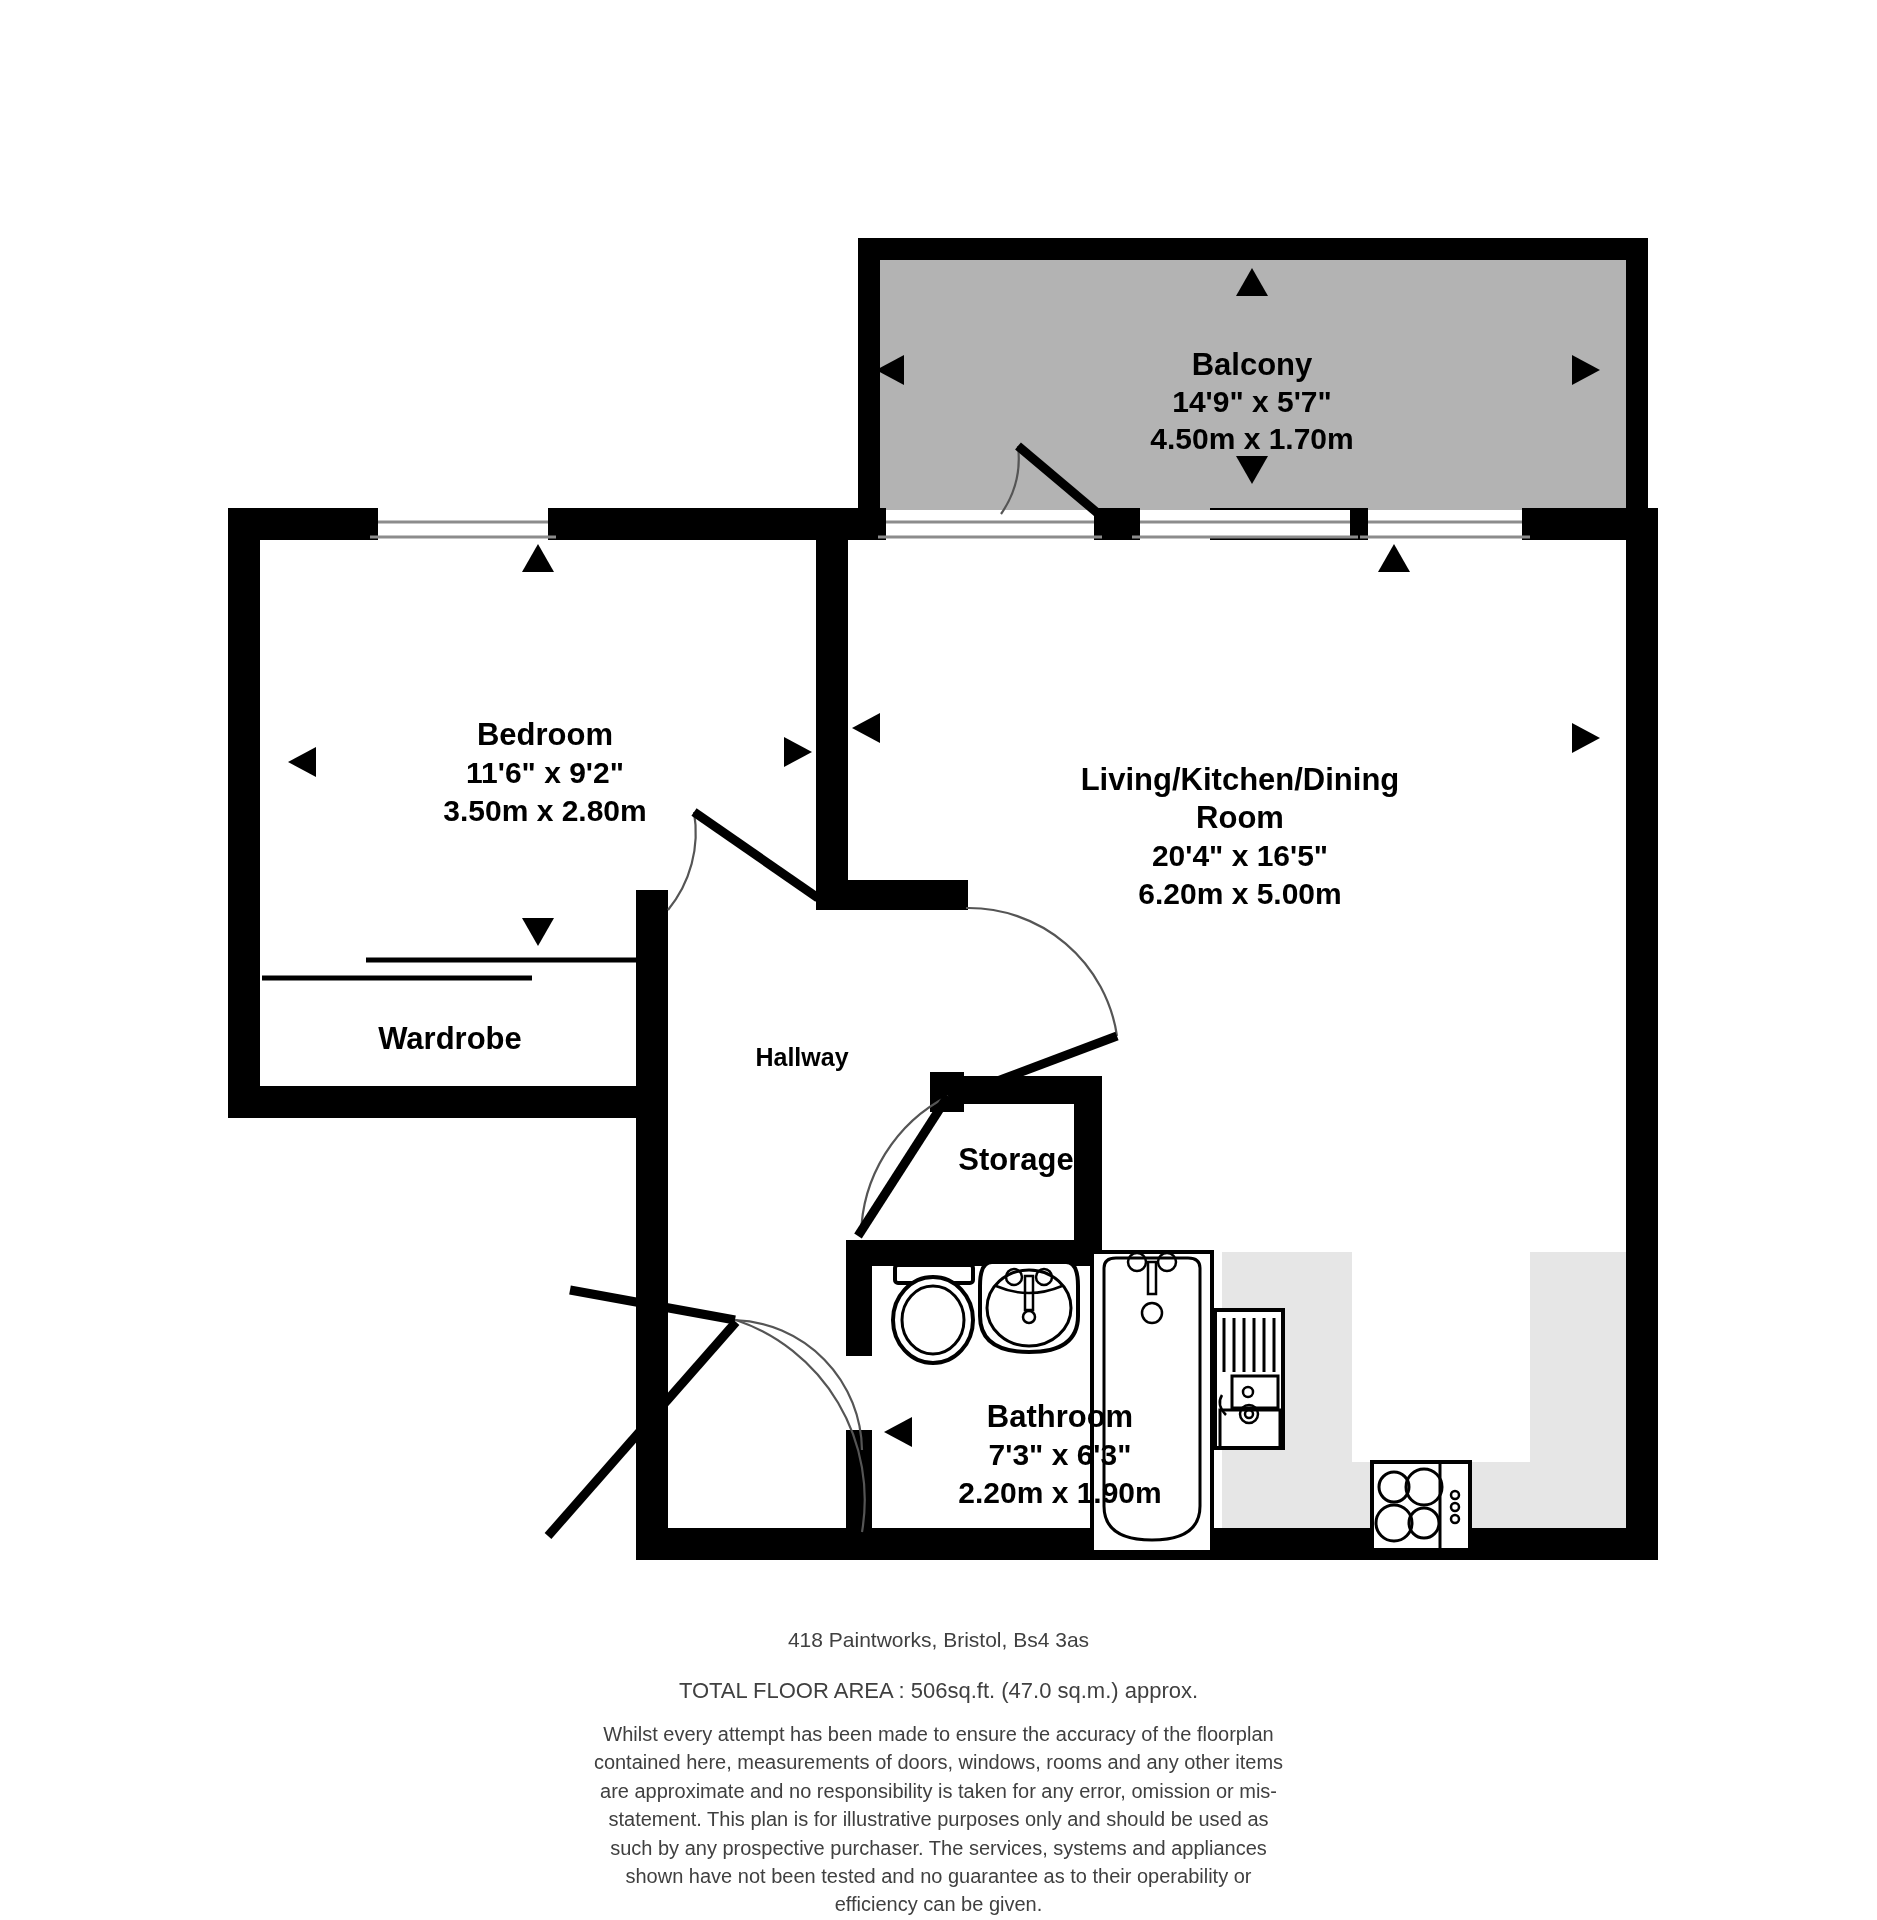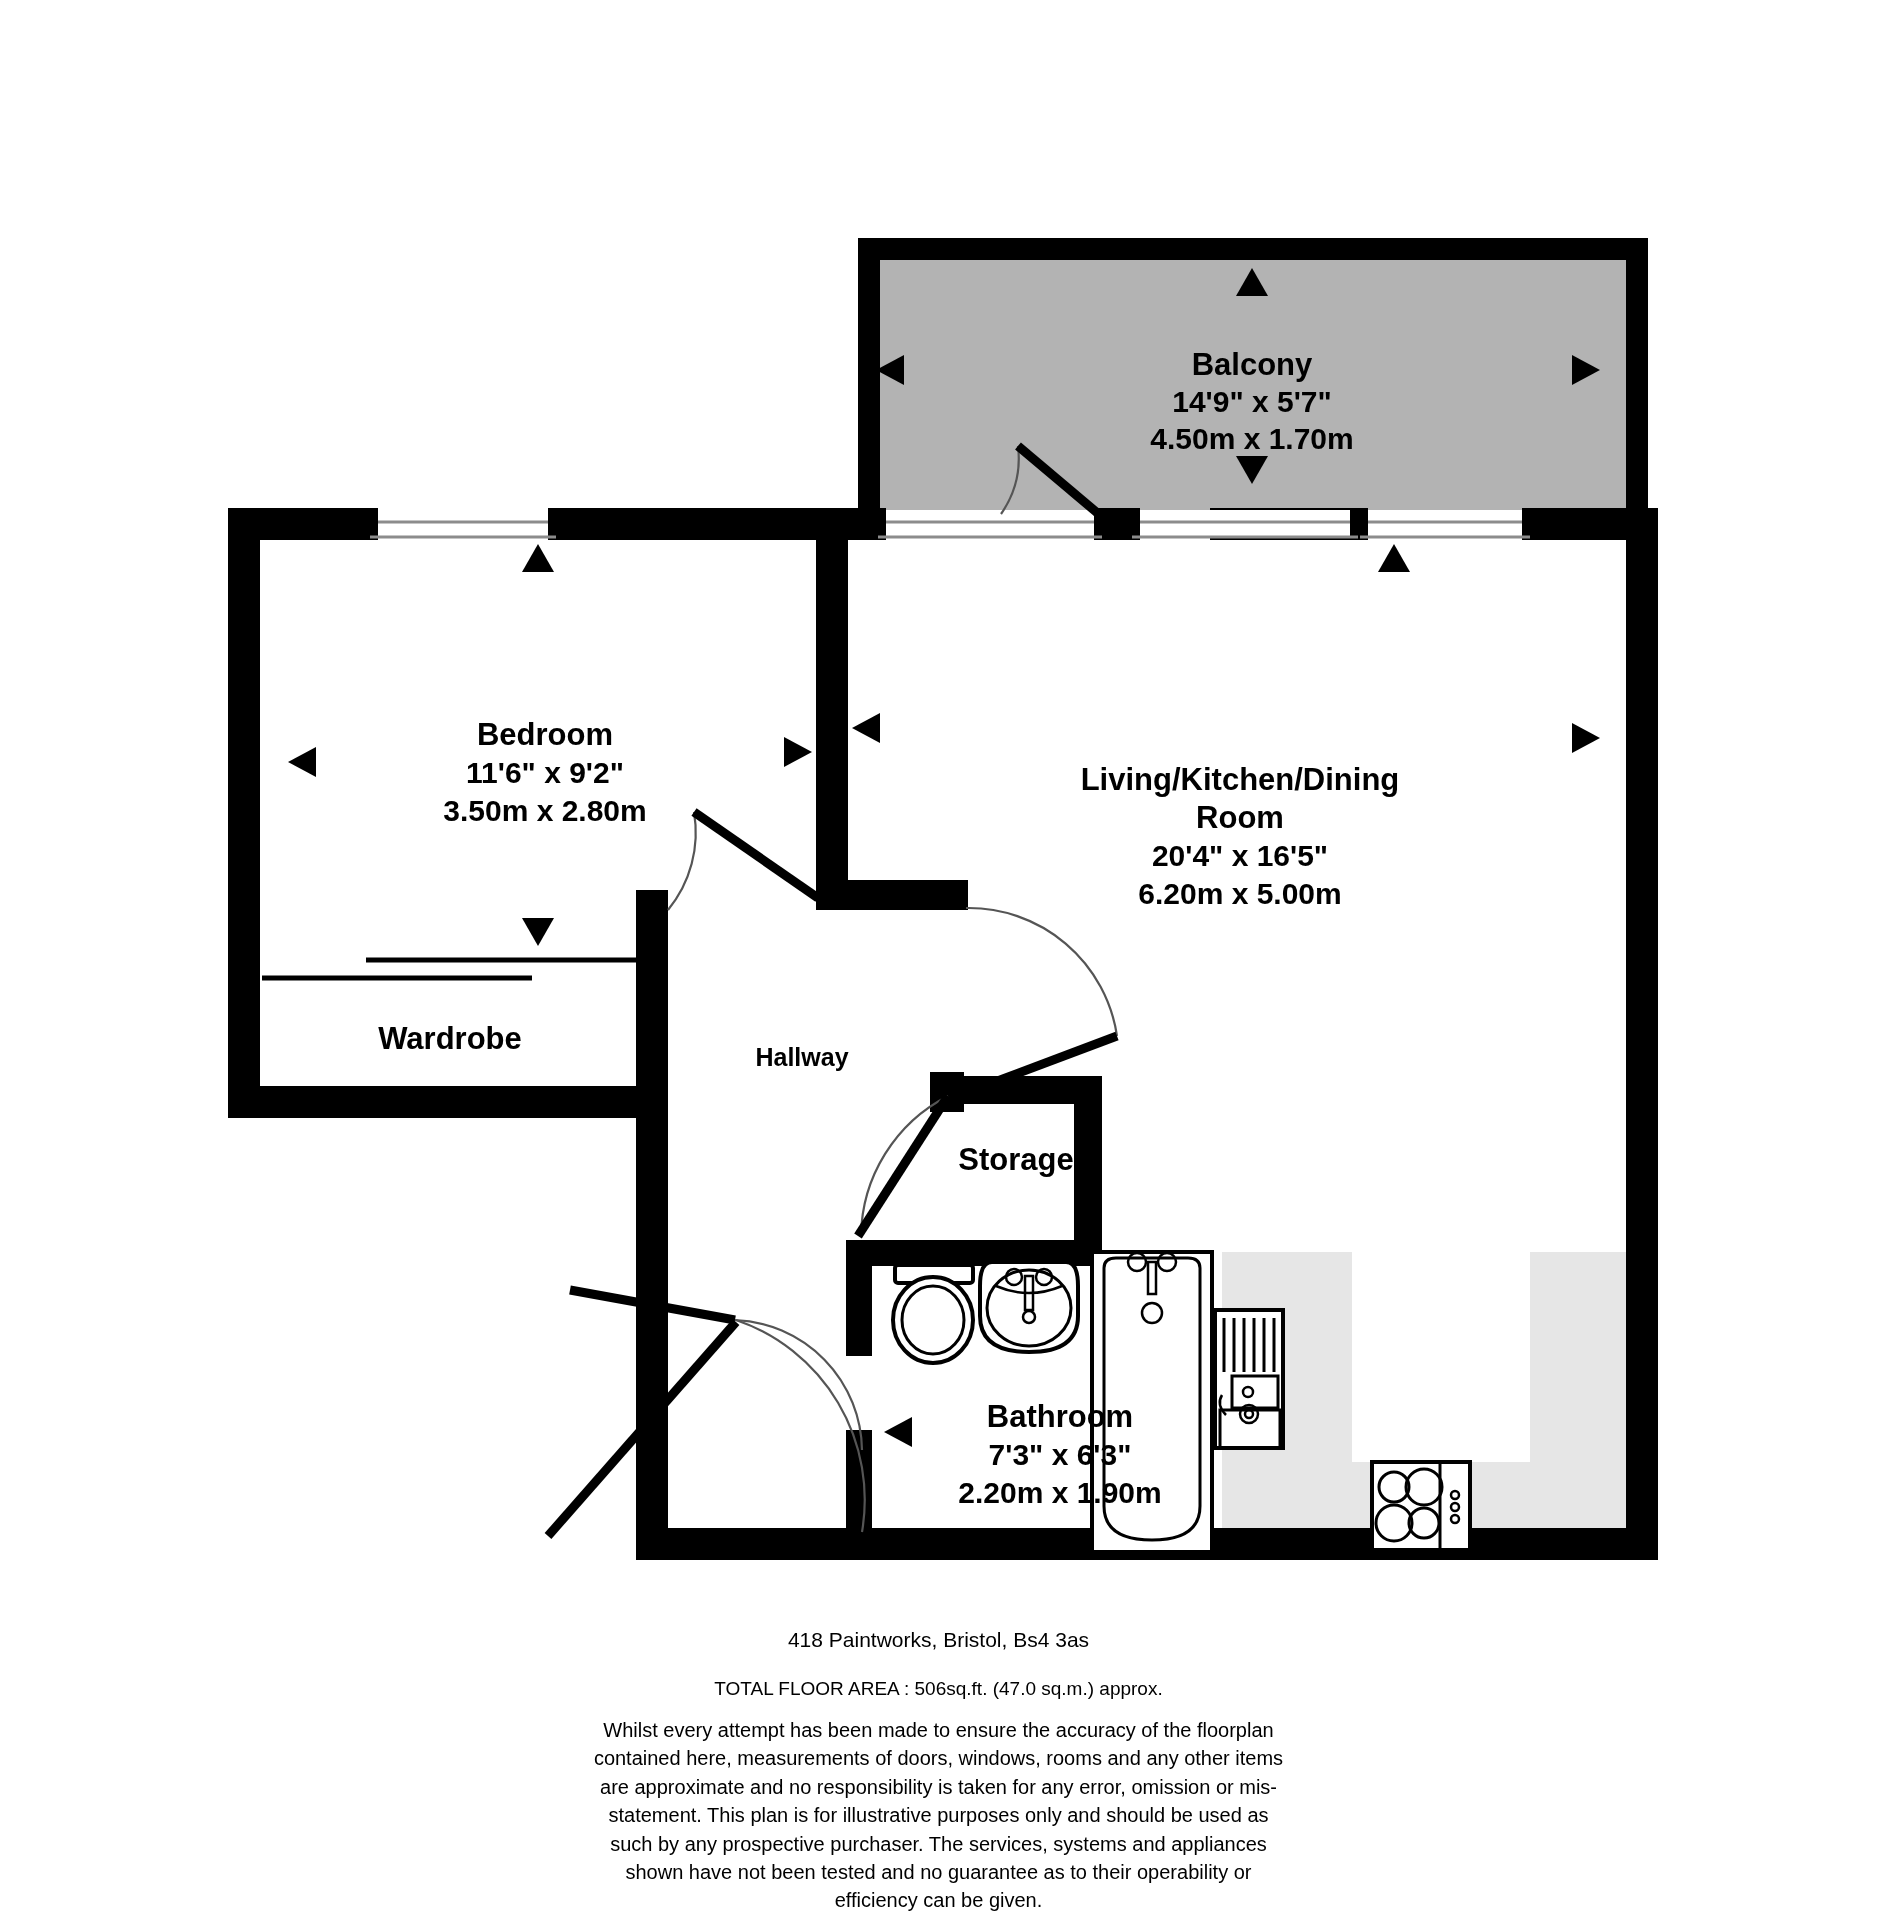--- a/index.html
+++ b/index.html
@@ -27,24 +27,24 @@
 
   .rlabel{font-family:"Liberation Sans", sans-serif;font-weight:bold;fill:#000;text-anchor:middle;}
   .rlabel.name{font-size:31px;}
   .rlabel.dim{font-size:30px;}
   .rlabel.small{font-size:25px;}
 
   #footer{
     position:absolute;left:0;right:0;top:1628px;
     text-align:center;
     font-family:"Liberation Sans", sans-serif;
-    color:#000000;
+    color:#404040;
   }
   #addr{font-size:21px;margin:0 0 26px 0;}
-  #area{font-size:19px;margin:0 0 16px 0;}
+  #area{font-size:22px;margin:0 0 16px 0;}
   #disclaimer{font-size:20px;line-height:1.42;margin:0 auto;width:700px;}
   #madewith{font-size:15.5px;margin:0;}
 </style>
 </head>
 <body>
 
 <div id="plan-wrap">
 
   <svg id="floorplan" viewBox="0 0 1877 1920">
 

